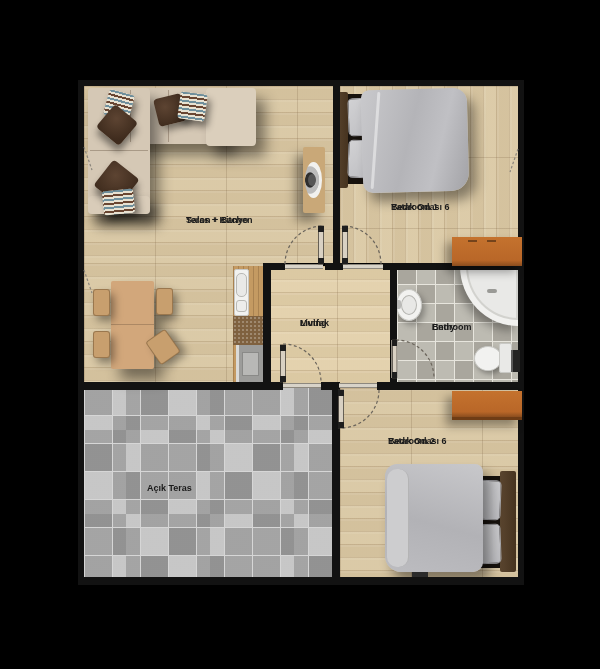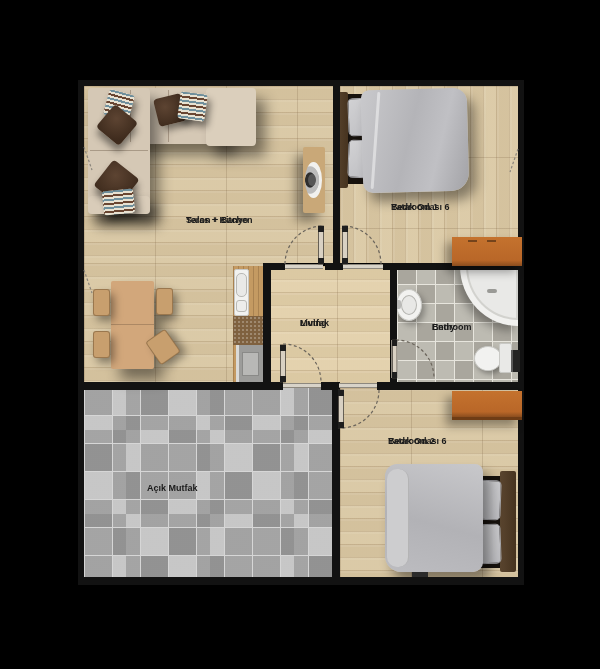--- a/index.html
+++ b/index.html
@@ -206,16 +206,16 @@
   </div>
   <div class="label" style="left:432px;top:322px;">
     <span>Entry</span>
     <span>Bedroom</span>
   </div>
   <div class="label" style="left:388px;top:436px;">
     <span>Yatak Odası 6</span>
     <span>Bedroom 2</span>
   </div>
   <div class="label center" style="left:147px;top:483px;width:90px;">
-    <span>Açık Mutfak</span>
+    <span>Açık Teras</span>
   </div>
 
 </div>
 
 </body></html>

